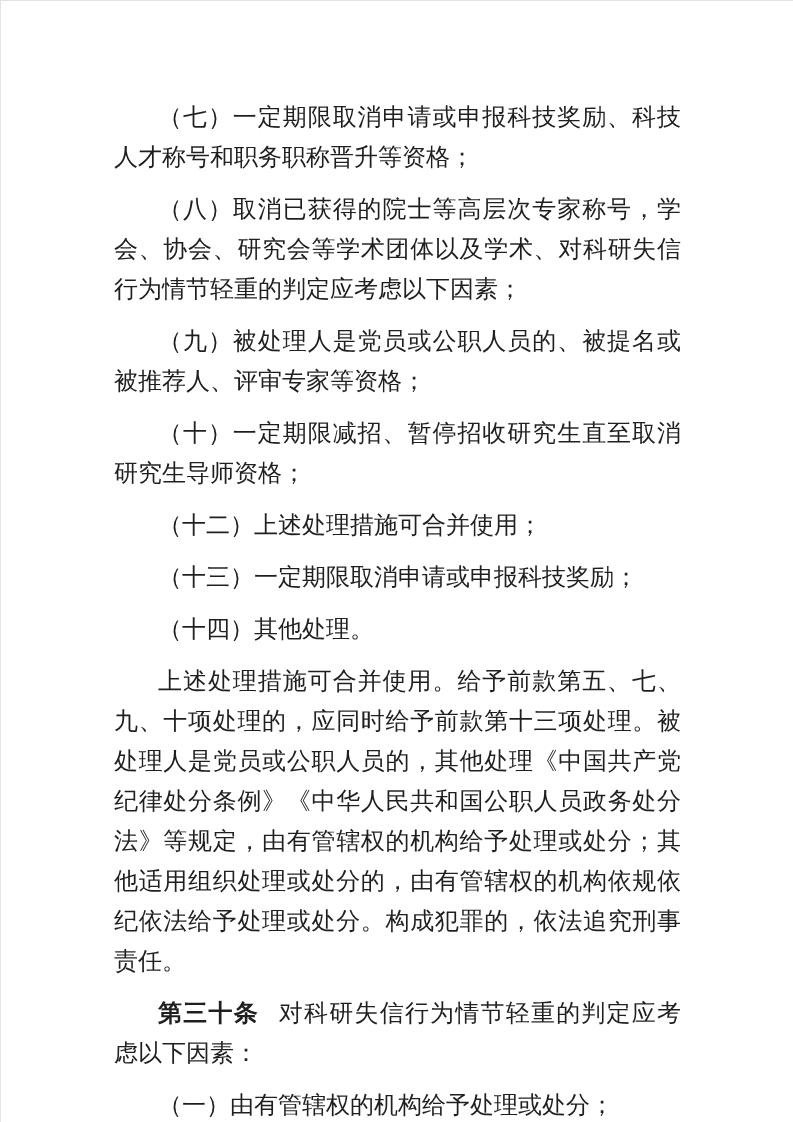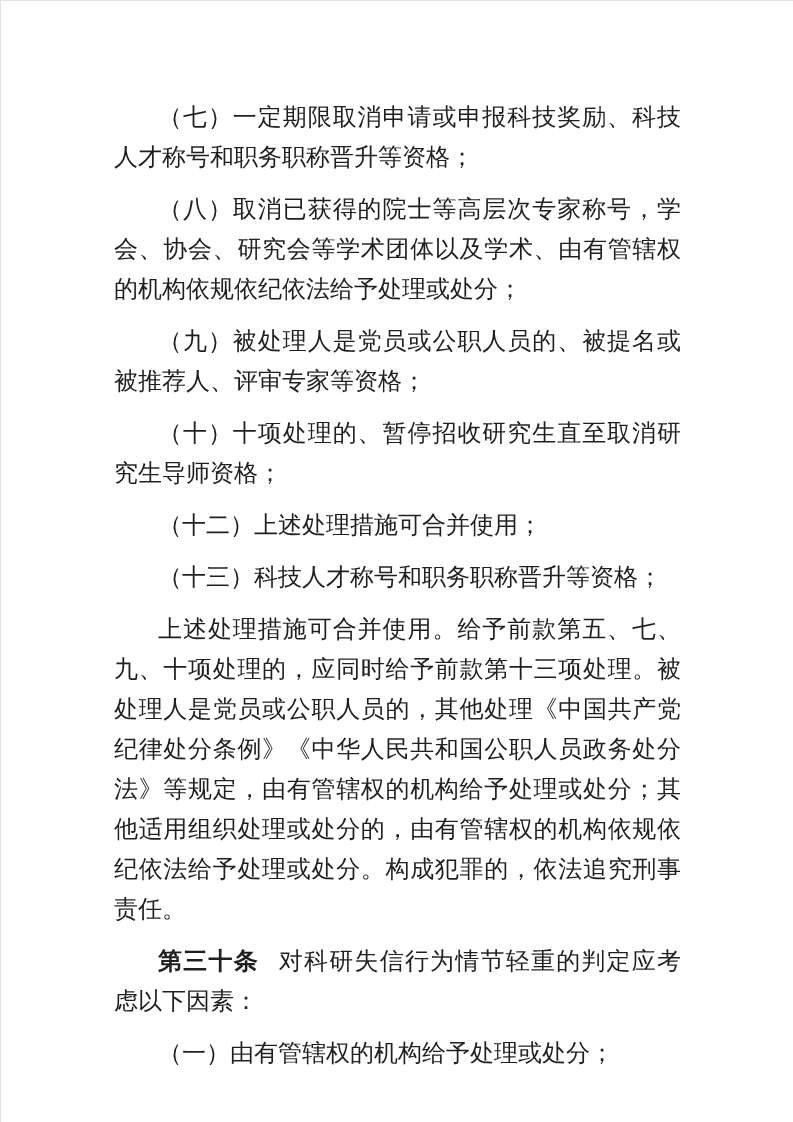--- a/index.html
+++ b/index.html
@@ -42,22 +42,23 @@
     font-weight: 700;
     margin-right: 20px;
   }
 </style>
 </head>
 <body>
 
 <div class="page">
   <div class="content" id="doc-content">
       <p class="para item">（七）一定期限取消申请或申报科技奖励、科技人才称号和职务职称晋升等资格；</p>
-      <p class="para item">（八）取消已获得的院士等高层次专家称号，学会、协会、研究会等学术团体以及学术、由有管辖权的机构依规依纪依法给予处理或处分；</p>
+      <p class="para item">（八）取消已获得的院士等高层次专家称号，学会、协会、研究会等学术团体以及学术、对科研失信行为情节轻重的判定应考虑以下因素；</p>
       <p class="para item">（九）被处理人是党员或公职人员的、被提名或被推荐人、评审专家等资格；</p>
-      <p class="para item">（十）十项处理的、暂停招收研究生直至取消研究生导师资格；</p>
+      <p class="para item">（十）一定期限减招、暂停招收研究生直至取消研究生导师资格；</p>
       <p class="para item">（十二）上述处理措施可合并使用；</p>
-      <p class="para item">（十三）科技人才称号和职务职称晋升等资格；</p>
+      <p class="para item">（十三）一定期限取消申请或申报科技奖励；</p>
+      <p class="para item">（十四）其他处理。</p>
       <p class="para body">上述处理措施可合并使用。给予前款第五、七、九、十项处理的，应同时给予前款第十三项处理。被处理人是党员或公职人员的，其他处理《中国共产党纪律处分条例》《中华人民共和国公职人员政务处分法》等规定，由有管辖权的机构给予处理或处分；其他适用组织处理或处分的，由有管辖权的机构依规依纪依法给予处理或处分。构成犯罪的，依法追究刑事责任。</p>
       <p class="para article"><strong class="article-label">第三十条</strong>对科研失信行为情节轻重的判定应考虑以下因素：</p>
       <p class="para item">（一）由有管辖权的机构给予处理或处分；</p>
     </div>
 </div>
 
 </body></html>

